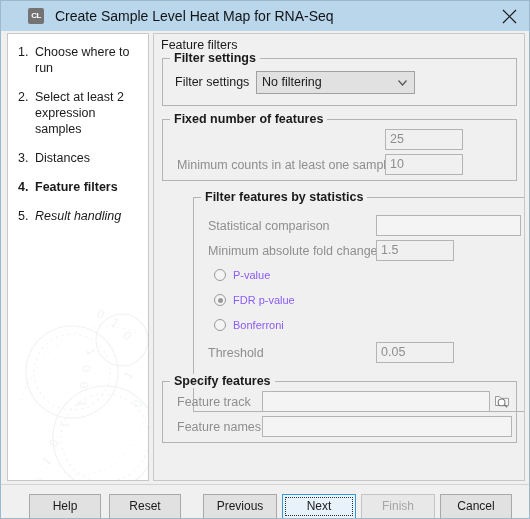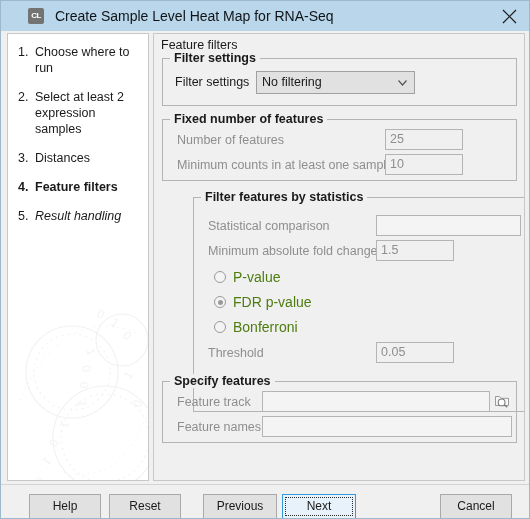--- a/index.html
+++ b/index.html
@@ -236,22 +236,22 @@
   }
   .radio.checked::after {
     content: "";
     position: absolute;
     left: 2.5px; top: 2.5px;
     width: 5px; height: 5px;
     border-radius: 50%;
     background: #9a9a9a;
   }
   .radio-label {
-    font-size: 14px;
-    color: #4d7c0f;
+    font-size: 11px;
+    color: #8b5cf6;
   }
 
   
   .buttonbar {
     position: absolute;
     left: 0; top: 483px;
     width: 530px;
     height: 36px;
     background: #f0f0f0;
     border-top: 1px solid #d4d4d4;
@@ -366,21 +366,20 @@
         <div class="combo" style="left:93px; top:12px; width:159px;">
           <span>No filtering</span>
           <svg class="chev" viewBox="0 0 9 6">
             <polyline points="0.5,0.5 4.5,5 8.5,0.5" fill="none" stroke="#555" stroke-width="1.2"></polyline>
           </svg>
         </div>
       </div>
 
       <div class="group" style="left:8px; top:85px; width:355px; height:62px;">
         <span class="group-title">Fixed number of features</span>
-        <span class="lbl disabled" style="left:14px; top:12px;">Number of features</span>
         <div class="field" style="left:222px; top:9px; width:78px;">25</div>
         <span class="lbl disabled" style="left:14px; top:37px;">Minimum counts in at least one sample</span>
         <div class="field" style="left:222px; top:34px; width:78px;">10</div>
       </div>
 
       <div class="group" style="left:8px; top:163px; width:355px; height:215px;margin-left:31px;">
         <span class="group-title">Filter features by statistics</span>
 
         <span class="lbl disabled" style="left:14px; top:20px;">Statistical comparison</span>
         <div class="field empty" style="left:182px; top:17px; width:145px;"></div>
@@ -428,15 +427,16 @@
   </div>
 
   <div class="buttonbar">
     <button class="btn" style="left:28px; width:72px;">Help</button>
     <button class="btn" style="left:108px; width:72px;">Reset</button>
     <button class="btn" style="left:202px; width:74px;">Previous</button>
     <button class="btn focused" style="left:281px; width:74px;">
       <span>Next</span>
       <span class="inner"></span>
     </button>
+    <button class="btn disabled" style="left:360px; width:74px;">Finish</button>
     <button class="btn" style="left:439px; width:72px;">Cancel</button>
   </div>
 </div>
 
 </body></html>

